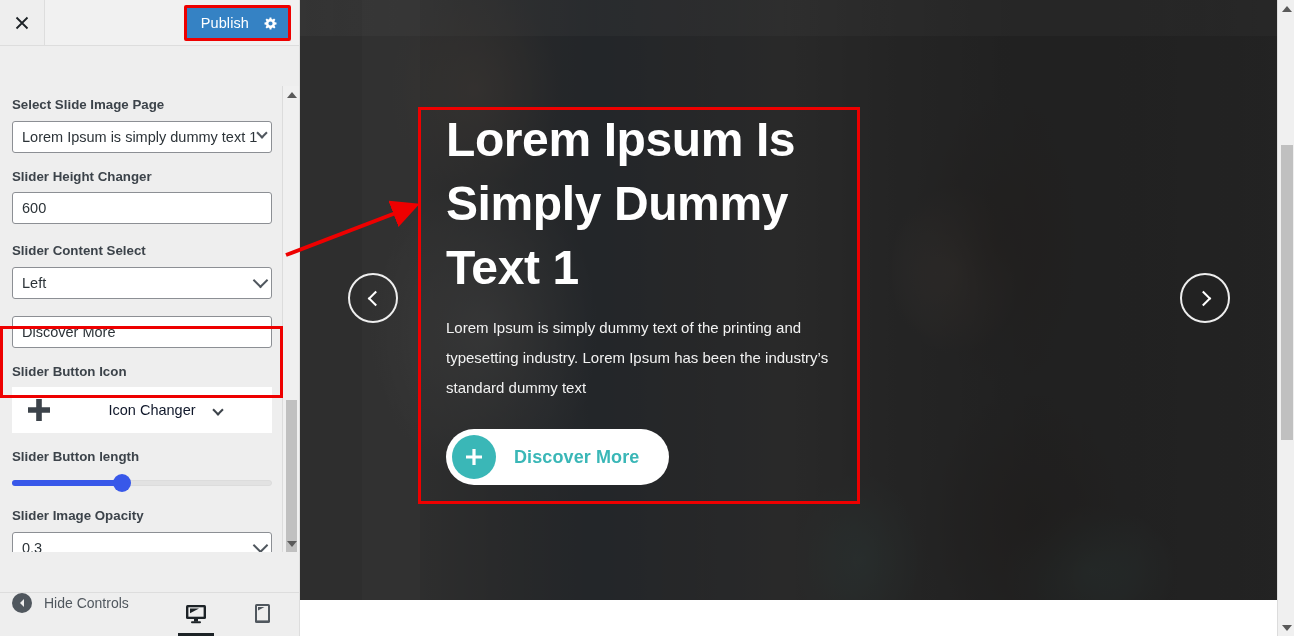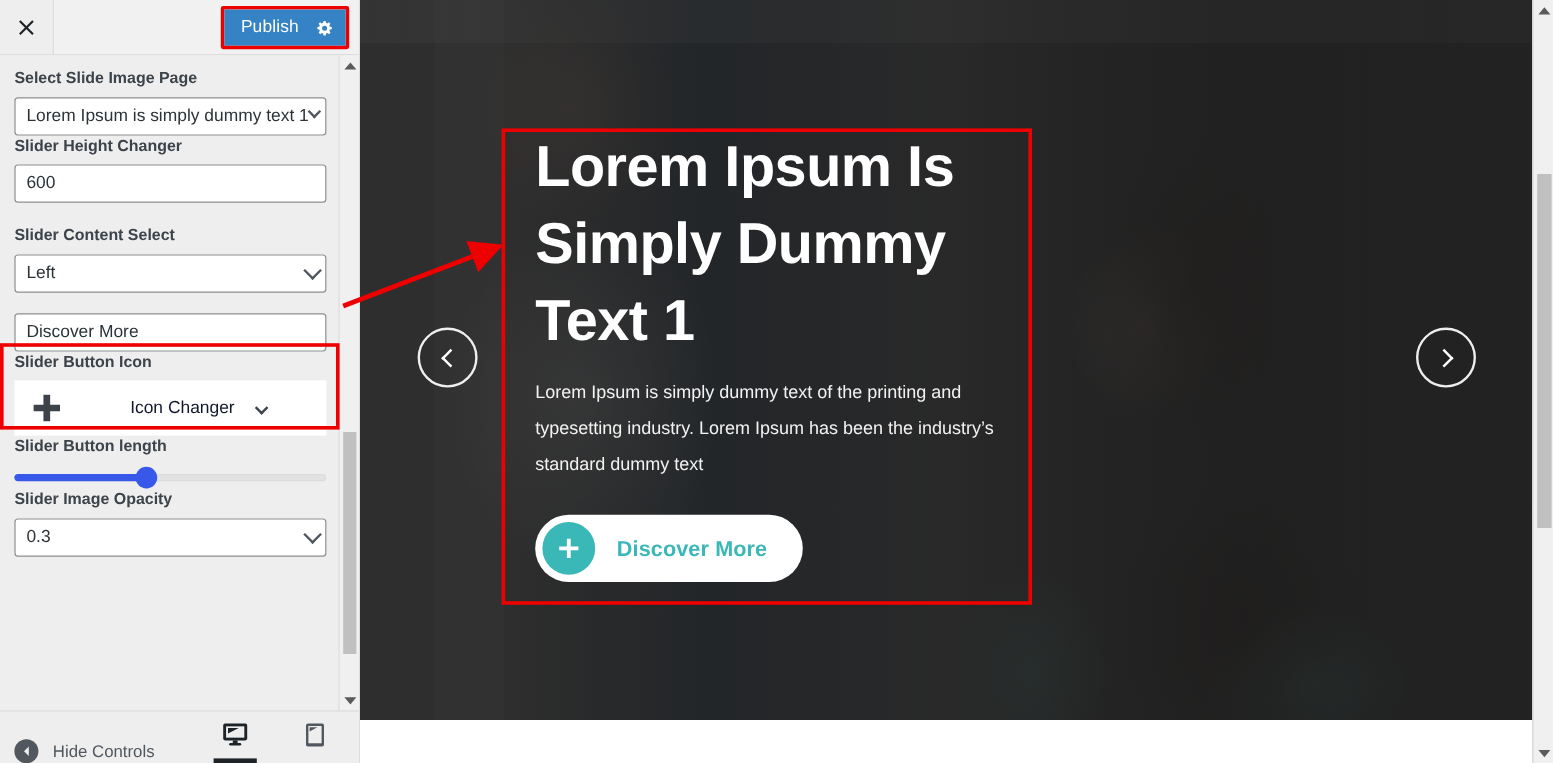--- a/index.html
+++ b/index.html
@@ -7,21 +7,21 @@
     width: 1294px; height: 636px; overflow: hidden;
     font-family: "Liberation Sans", sans-serif;
     background: #fff;
   }
   #app { position: relative; width: 1294px; height: 636px; overflow: hidden; }
 
   
   #sidebar {
     position: absolute; left: 0; top: 0; width: 300px; height: 636px;
     background: #eeeeee; border-right: 1px solid #ddd;
-    display: flex; flex-direction: column;
+    display: flex; flex-direction: column; gap: 40px;
   }
   #sidebar-header {
     height: 46px; min-height: 46px; background: #f1f1f1;
     border-bottom: 1px solid #ddd;
     display: flex; align-items: stretch; position: relative;
   }
   #close-btn {
     width: 45px; border-right: 1px solid #ddd;
     display: flex; align-items: center; justify-content: center;
     cursor: pointer; background: #eeeeee;
@@ -40,21 +40,21 @@
   }
   #publish-btn .pub-label { letter-spacing: .1px; }
   #publish-gear { margin-left: 14px; display: flex; align-items: center; }
 
   #panel-scroll {
     flex: 1; position: relative; overflow: hidden;
     background: #eeeeee; padding: 10px 0 0 0;
   }
   #panel-inner { padding: 0 12px 0 12px; width: 288px; }
 
-  .ctrl { }
+  .ctrl { margin-bottom: 15px; }
   .ctrl-label {
     font-size: 13.3px; font-weight: bold; color: #3c434a;
     margin-bottom: 6px; line-height: 1.4;
   }
   .sel-wrap { position: relative; }
   select.styled, input.styled {
     width: 260px; height: 32px;
     border: 1px solid #8c8f94; border-radius: 3px;
     background: #fff; color: #2c3338;
     font-size: 14.5px; padding: 0 28px 0 9px;
@@ -126,21 +126,21 @@
   .tri-up { width:0;height:0;border-left:5px solid transparent;border-right:5px solid transparent;border-bottom:6px solid #5a5a5a; }
   .tri-down { width:0;height:0;border-left:5px solid transparent;border-right:5px solid transparent;border-top:6px solid #5a5a5a; }
   #panel-sb-thumb {
     position: absolute; left: 3px; width: 11px; top: 314px; height: 185px;
     background: #c0c0c0; border-radius: 0px; cursor: pointer;
   }
 
   
   #sidebar-footer {
     height: 44px; min-height: 44px; background: #eeeeee;
-    border-top: 1px solid #ddd; display: flex; align-items: flex-end;
+    border-top: 1px solid #ddd; display: flex; align-items: flex-start;
     position: relative;
   }
   #hide-controls {
     display: flex; align-items: center; cursor: pointer; margin-left: 12px;
   }
   #hide-controls .hc-circle {
     width: 20px; height: 20px; border-radius: 50%; background: #50575e;
     display: flex; align-items: center; justify-content: center;
   }
   #hide-controls .hc-label {

